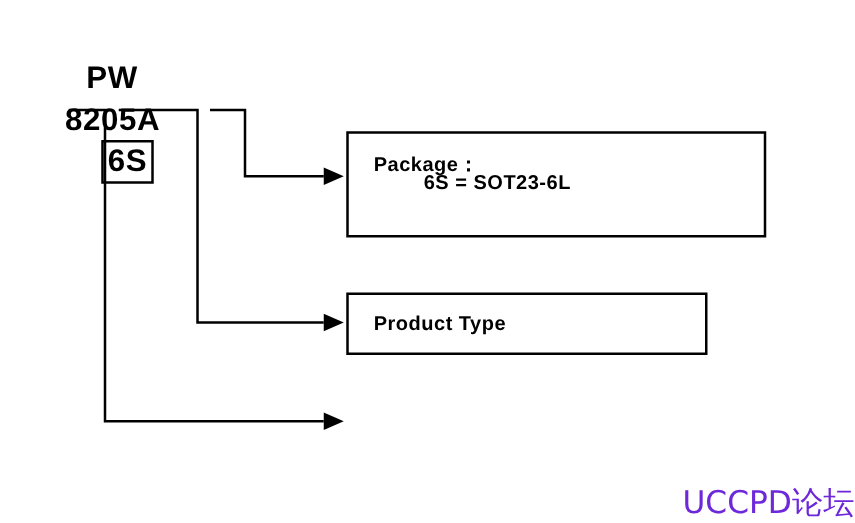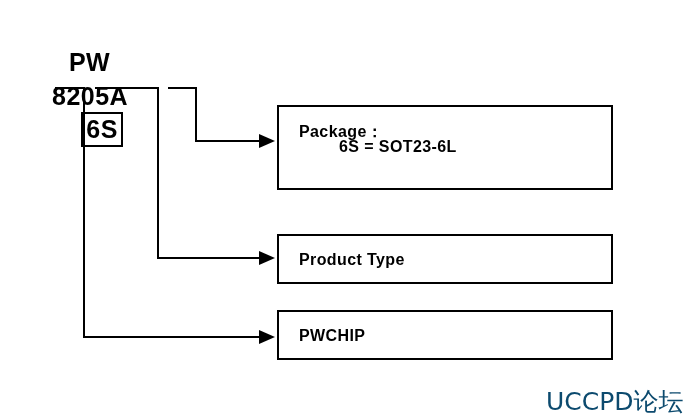--- a/index.html
+++ b/index.html
@@ -59,21 +59,21 @@
   }
   #box-package {
     left: 277px;
     top: 105px;
     width: 336px;
     height: 85px;
   }
   #box-product-type {
     left: 277px;
     top: 234px;
-    width: 336px;
+    width: 289px;
     height: 50px;
   }
   #box-pwchip {
     left: 277px;
     top: 310px;
     width: 336px;
     height: 50px;
   }
   .box-line {
     position: absolute;
@@ -101,21 +101,21 @@
 
   
   #watermark {
     position: absolute;
     left: 546px;
     top: 385px;
     font-size: 25px;
     font-weight: normal;
     letter-spacing: 0px;
     white-space: nowrap;
-    color: #0c4a6e;
+    color: #6d28d9;
     font-family: "DejaVu Sans", sans-serif;
     user-select: none;
   }
 </style>
 </head>
 <body>
 
 <div id="page">
 
   <svg id="diagram-svg" viewBox="0 0 684 418">
@@ -138,19 +138,16 @@
 
   <div class="desc-box" id="box-package">
     <span class="box-line" id="package-title">Package：</span>
     <span class="box-line" id="package-option">6S = SOT23-6L</span>
   </div>
 
   <div class="desc-box" id="box-product-type">
     <span class="box-line" id="product-type-label">Product Type</span>
   </div>
 
-  <div class="desc-box" id="box-pwchip">
-    <span class="box-line" id="pwchip-label">PWCHIP</span>
-  </div>
 
   <div id="watermark">UCCPD论坛</div>
 
 </div>
 
 </body></html>

